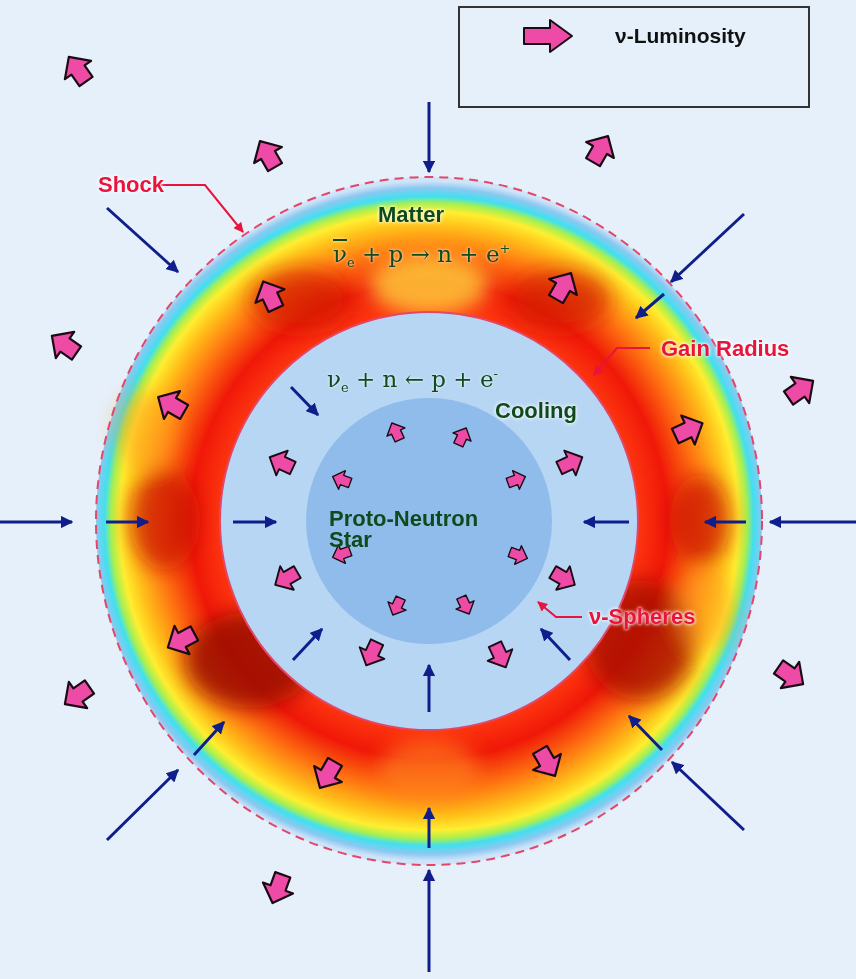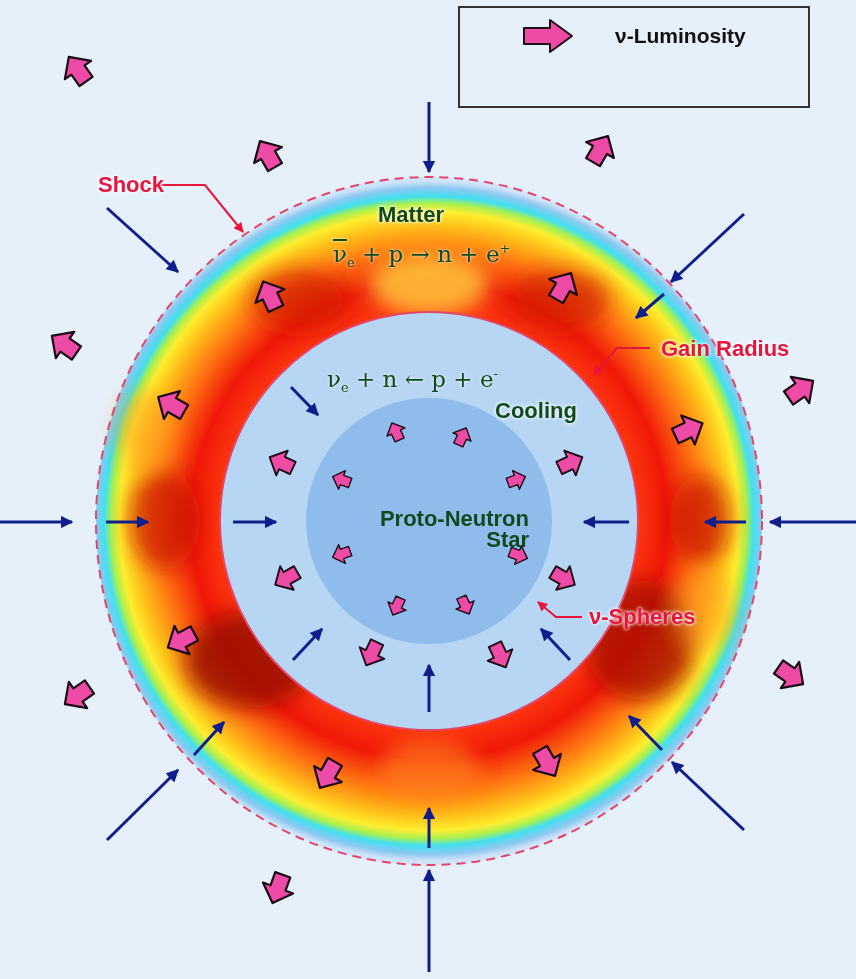--- a/index.html
+++ b/index.html
@@ -16,21 +16,21 @@
   .eq { position: absolute; font-family: "DejaVu Serif", serif; color: #0e4a1c; font-size: 23px; line-height: 22px; white-space: nowrap; text-shadow: 0 0 3px rgba(255,255,255,0.9); }
   .eq sub { font-size: 13px; vertical-align: -5px; }
   .eq sup { font-size: 13px; vertical-align: 9px; }
   .bar { text-decoration: overline; }
   .legend {
     position: absolute; left: 458px; top: 6px; width: 352px; height: 102px;
     border: 2px solid #333; background: #e6f0fb; box-sizing: border-box;
   }
   .legend .row { position: absolute; left: 0; width: 100%; height: 40px; }
   .legend .txt { position: absolute; left: 155px; font-size: 21px; font-weight: bold; color: #111; }
-  .pns-label { position: absolute; text-align: right; color: #0e4a1c; font-weight: bold; font-size: 22px; line-height: 21px; }
+  .pns-label { position: absolute; text-align: left; color: #0e4a1c; font-weight: bold; font-size: 22px; line-height: 21px; }
 </style>
 </head>
 <body>
 
 <div id="stage">
   <svg id="diagram" width="856" height="979" viewBox="0 0 856 979">
     <defs>
       <radialGradient id="heatGrad" cx="429" cy="521" r="340" gradientUnits="userSpaceOnUse">
         <stop offset="0.60" stop-color="#ff3a10"></stop>
         <stop offset="0.70" stop-color="#f01808"></stop>

